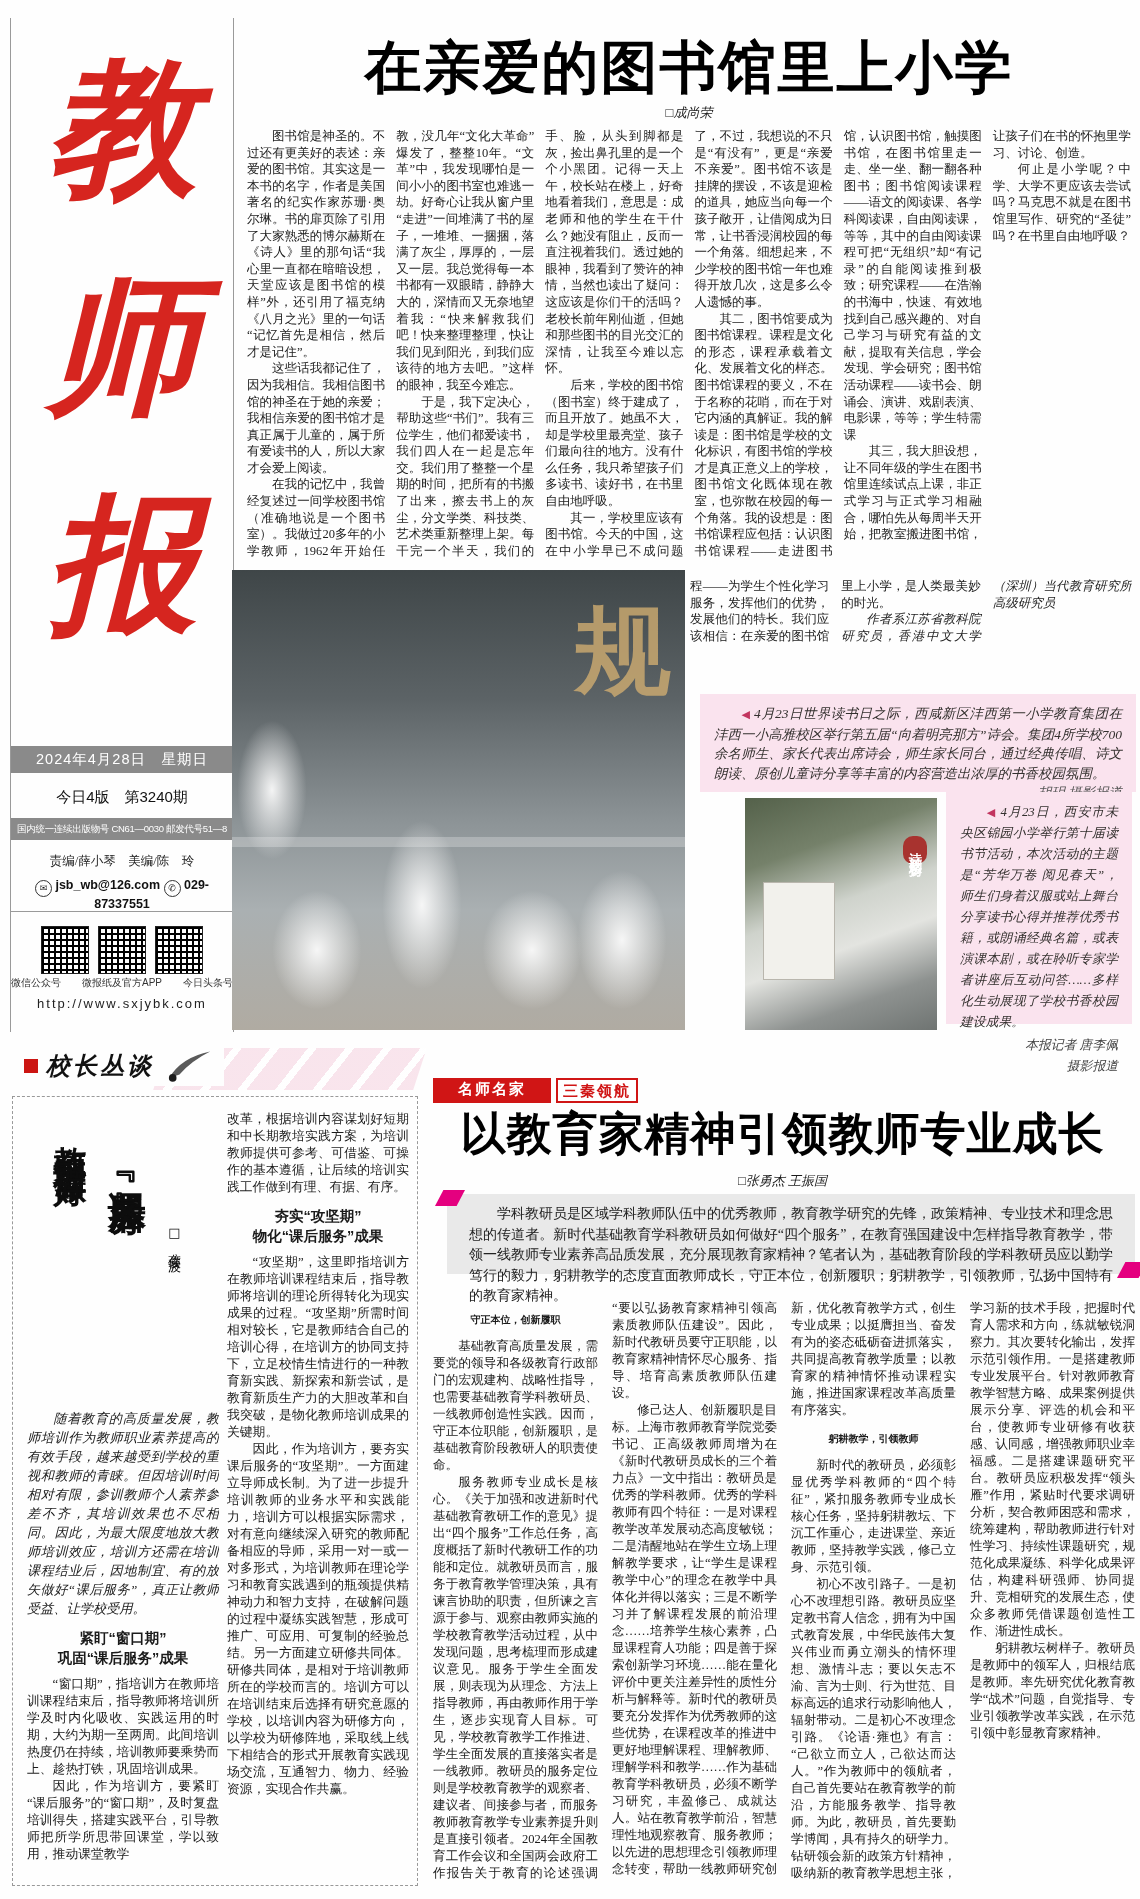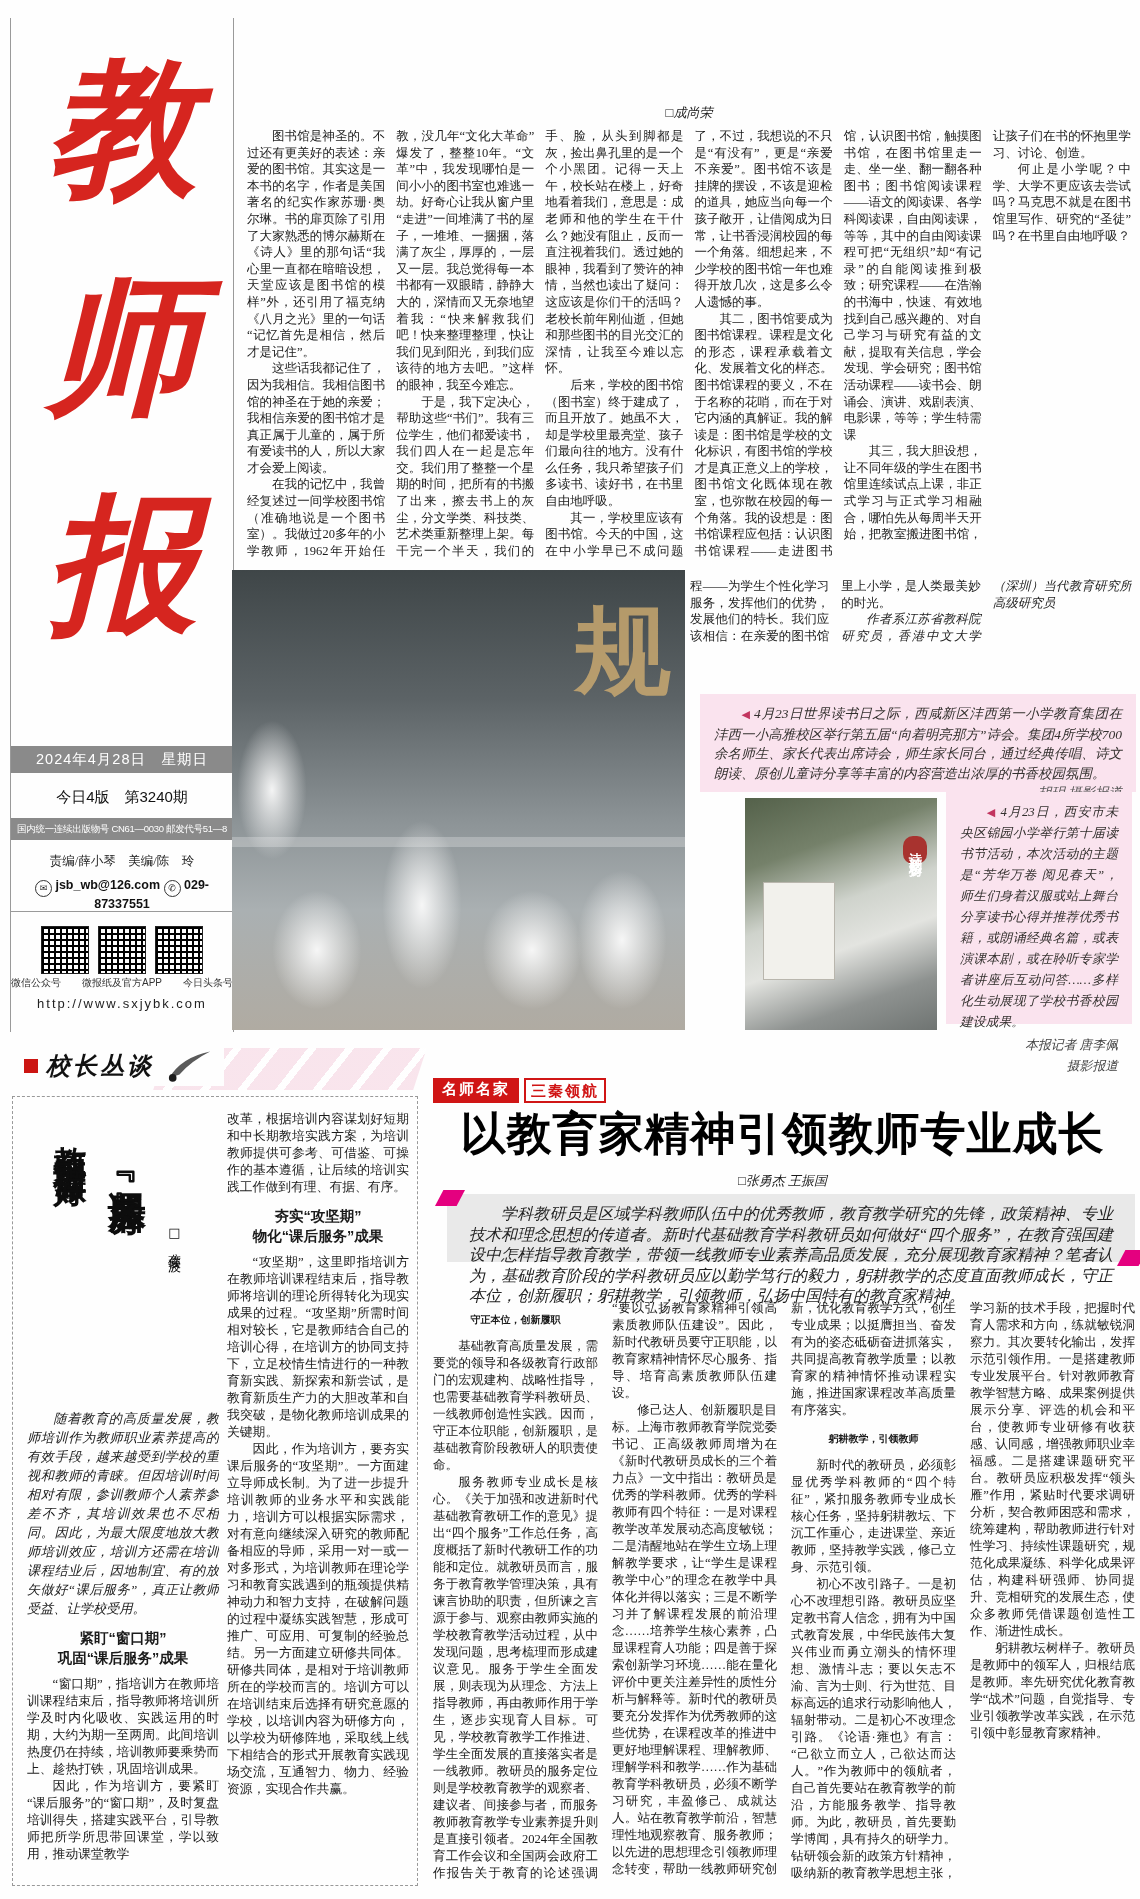--- a/index.html
+++ b/index.html
@@ -78,28 +78,28 @@
   .vt-by{left:152px;top:128px;font-size:13px;letter-spacing:3px;height:120px;font-weight:400;}
   .pcol{position:absolute;overflow:hidden;font-size:12.8px;line-height:17px;text-align:justify;}
   .pcolA{left:14px;top:312px;width:192px;height:462px;}
   .pcolB{left:214px;top:14px;width:182px;height:760px;}
   .kaiti{font-style:italic;font-size:13.2px;line-height:19px;}
   .subhead{font-family:"Liberation Sans",sans-serif;font-weight:700;font-size:14.5px;text-align:center;
            white-space:pre-line;margin:10px 0 8px;text-indent:0;line-height:20px;}
   .pcolB p.cont{text-indent:0;}
   
   .labels{position:absolute;left:433px;top:1078px;display:flex;gap:5px;font-family:"Liberation Sans",sans-serif;}
-  .lab{font-size:15px;font-weight:700;padding:2px 9px;letter-spacing:2px;}
+  .lab{font-size:15px;font-weight:700;padding:2px 25px;letter-spacing:2px;}
   .lab1{background:#d01515;color:#fff;}
   .lab2{background:#fff;color:#d01515;border:2px solid #d01515;padding:0 5px;line-height:21px;}
   .g-title{position:absolute;left:430px;top:1104px;width:705px;text-align:center;font-size:45px;font-weight:900;
            letter-spacing:1px;font-family:"Liberation Sans","DejaVu Sans",sans-serif;color:#000;}
   .g-byline{position:absolute;left:430px;top:1172px;width:705px;text-align:center;font-size:13px;font-style:italic;}
-  .introbox{position:absolute;left:447px;top:1194px;width:688px;height:68px;background:#e9e9e9;
-            font-style:italic;font-size:16px;line-height:20.5px;text-align:justify;
+  .introbox{position:absolute;left:447px;top:1194px;width:688px;height:80px;background:#e9e9e9;
+            font-size:14px;line-height:20.5px;text-align:justify;
             padding:10px 22px;box-sizing:border-box;color:#222;}
   .introbox .tri{position:absolute;width:30px;height:16px;background:#e4007f;}
   .tri-tl{left:-12px;top:-4px;clip-path:polygon(0 100%,28% 0,100% 0,72% 100%);}
   .tri-br{right:-12px;bottom:-4px;clip-path:polygon(0 100%,28% 0,100% 0,72% 100%);}
   .gcols{position:absolute;left:433px;top:1300px;width:702px;height:588px;overflow:hidden;
          column-count:4;column-gap:14px;column-fill:auto;font-size:12.6px;line-height:17px;text-align:justify;}
   .gcols .subhead{font-size:10px;}
 </style>
 </head>
 <body>
@@ -127,20 +127,21 @@
       <div class="qr"></div>
     </div>
     <div class="qrlabels">
       <span>微信公众号</span>
       <span>微报纸及官方APP</span>
       <span>今日头条号</span>
     </div>
     <div class="site">http://www.sxjybk.com</div>
   </div>
 
+  <div class="lead-title">在亲爱的图书馆里上小学</div>
   <div class="lead-byline">□成尚荣</div>
 
   <div class="colsA">
     <p>图书馆是神圣的。不过还有更美好的表述：亲爱的图书馆。其实这是一本书的名字，作者是美国著名的纪实作家苏珊·奥尔琳。书的扉页除了引用了大家熟悉的博尔赫斯在《诗人》里的那句话“我心里一直都在暗暗设想，天堂应该是图书馆的模样”外，还引用了福克纳《八月之光》里的一句话“记忆首先是相信，然后才是记住”。</p>
     <p>这些话我都记住了，因为我相信。我相信图书馆的神圣在于她的亲爱；我相信亲爱的图书馆才是真正属于儿童的，属于所有爱读书的人，所以大家才会爱上阅读。</p>
     <p>在我的记忆中，我曾经复述过一间学校图书馆（准确地说是一个图书室）。我做过20多年的小学教师，1962年开始任教，没几年“文化大革命”爆发了，整整10年。“文革”中，我发现哪怕是一间小小的图书室也难逃一劫。好奇心让我从窗户里“走进”一间堆满了书的屋子，一堆堆、一捆捆，落满了灰尘，厚厚的，一层又一层。我总觉得每一本书都有一双眼睛，静静大大的，深情而又无奈地望着我：“快来解救我们吧！快来整理整理，快让我们见到阳光，到我们应该待的地方去吧。”这样的眼神，我至今难忘。</p>
     <p>于是，我下定决心，帮助这些“书们”。我有三位学生，他们都爱读书，我们四人在一起是忘年交。我们用了整整一个星期的时间，把所有的书搬了出来，擦去书上的灰尘，分文学类、科技类、艺术类重新整理上架。每干完一个半天，我们的手、脸，从头到脚都是灰，捡出鼻孔里的是一个个小黑团。记得一天上午，校长站在楼上，好奇地看着我们，意思是：成老师和他的学生在干什么？她没有阻止，反而一直注视着我们。透过她的眼神，我看到了赞许的神情，当然也读出了疑问：这应该是你们干的活吗？老校长前年刚仙逝，但她和那些图书的目光交汇的深情，让我至今难以忘怀。</p>
     <p>后来，学校的图书馆（图书室）终于建成了，而且开放了。她虽不大，却是学校里最亮堂、孩子们最向往的地方。没有什么任务，我只希望孩子们多读书、读好书，在书里自由地呼吸。</p>
     <p>其一，学校里应该有图书馆。今天的中国，这在中小学早已不成问题了，不过，我想说的不只是“有没有”，更是“亲爱不亲爱”。图书馆不该是挂牌的摆设，不该是迎检的道具，她应当向每一个孩子敞开，让借阅成为日常，让书香浸润校园的每一个角落。细想起来，不少学校的图书馆一年也难得开放几次，这是多么令人遗憾的事。</p>
     <p>其二，图书馆要成为图书馆课程。课程是文化的形态，课程承载着文化、发展着文化的样态。图书馆课程的要义，不在于名称的花哨，而在于对它内涵的真解证。我的解读是：图书馆是学校的文化标识，有图书馆的学校才是真正意义上的学校，图书馆文化既体现在教室，也弥散在校园的每一个角落。我的设想是：图书馆课程应包括：认识图书馆课程——走进图书馆，认识图书馆，触摸图书馆，在图书馆里走一走、坐一坐、翻一翻各种图书；图书馆阅读课程——语文的阅读课、各学科阅读课，自由阅读课，等等，其中的自由阅读课程可把“无组织”却“有记录”的自能阅读推到极致；研究课程——在浩瀚的书海中，快速、有效地找到自己感兴趣的、对自己学习与研究有益的文献，提取有关信息，学会发现、学会研究；图书馆活动课程——读书会、朗诵会、演讲、戏剧表演、电影课，等等；学生特需课</p>

